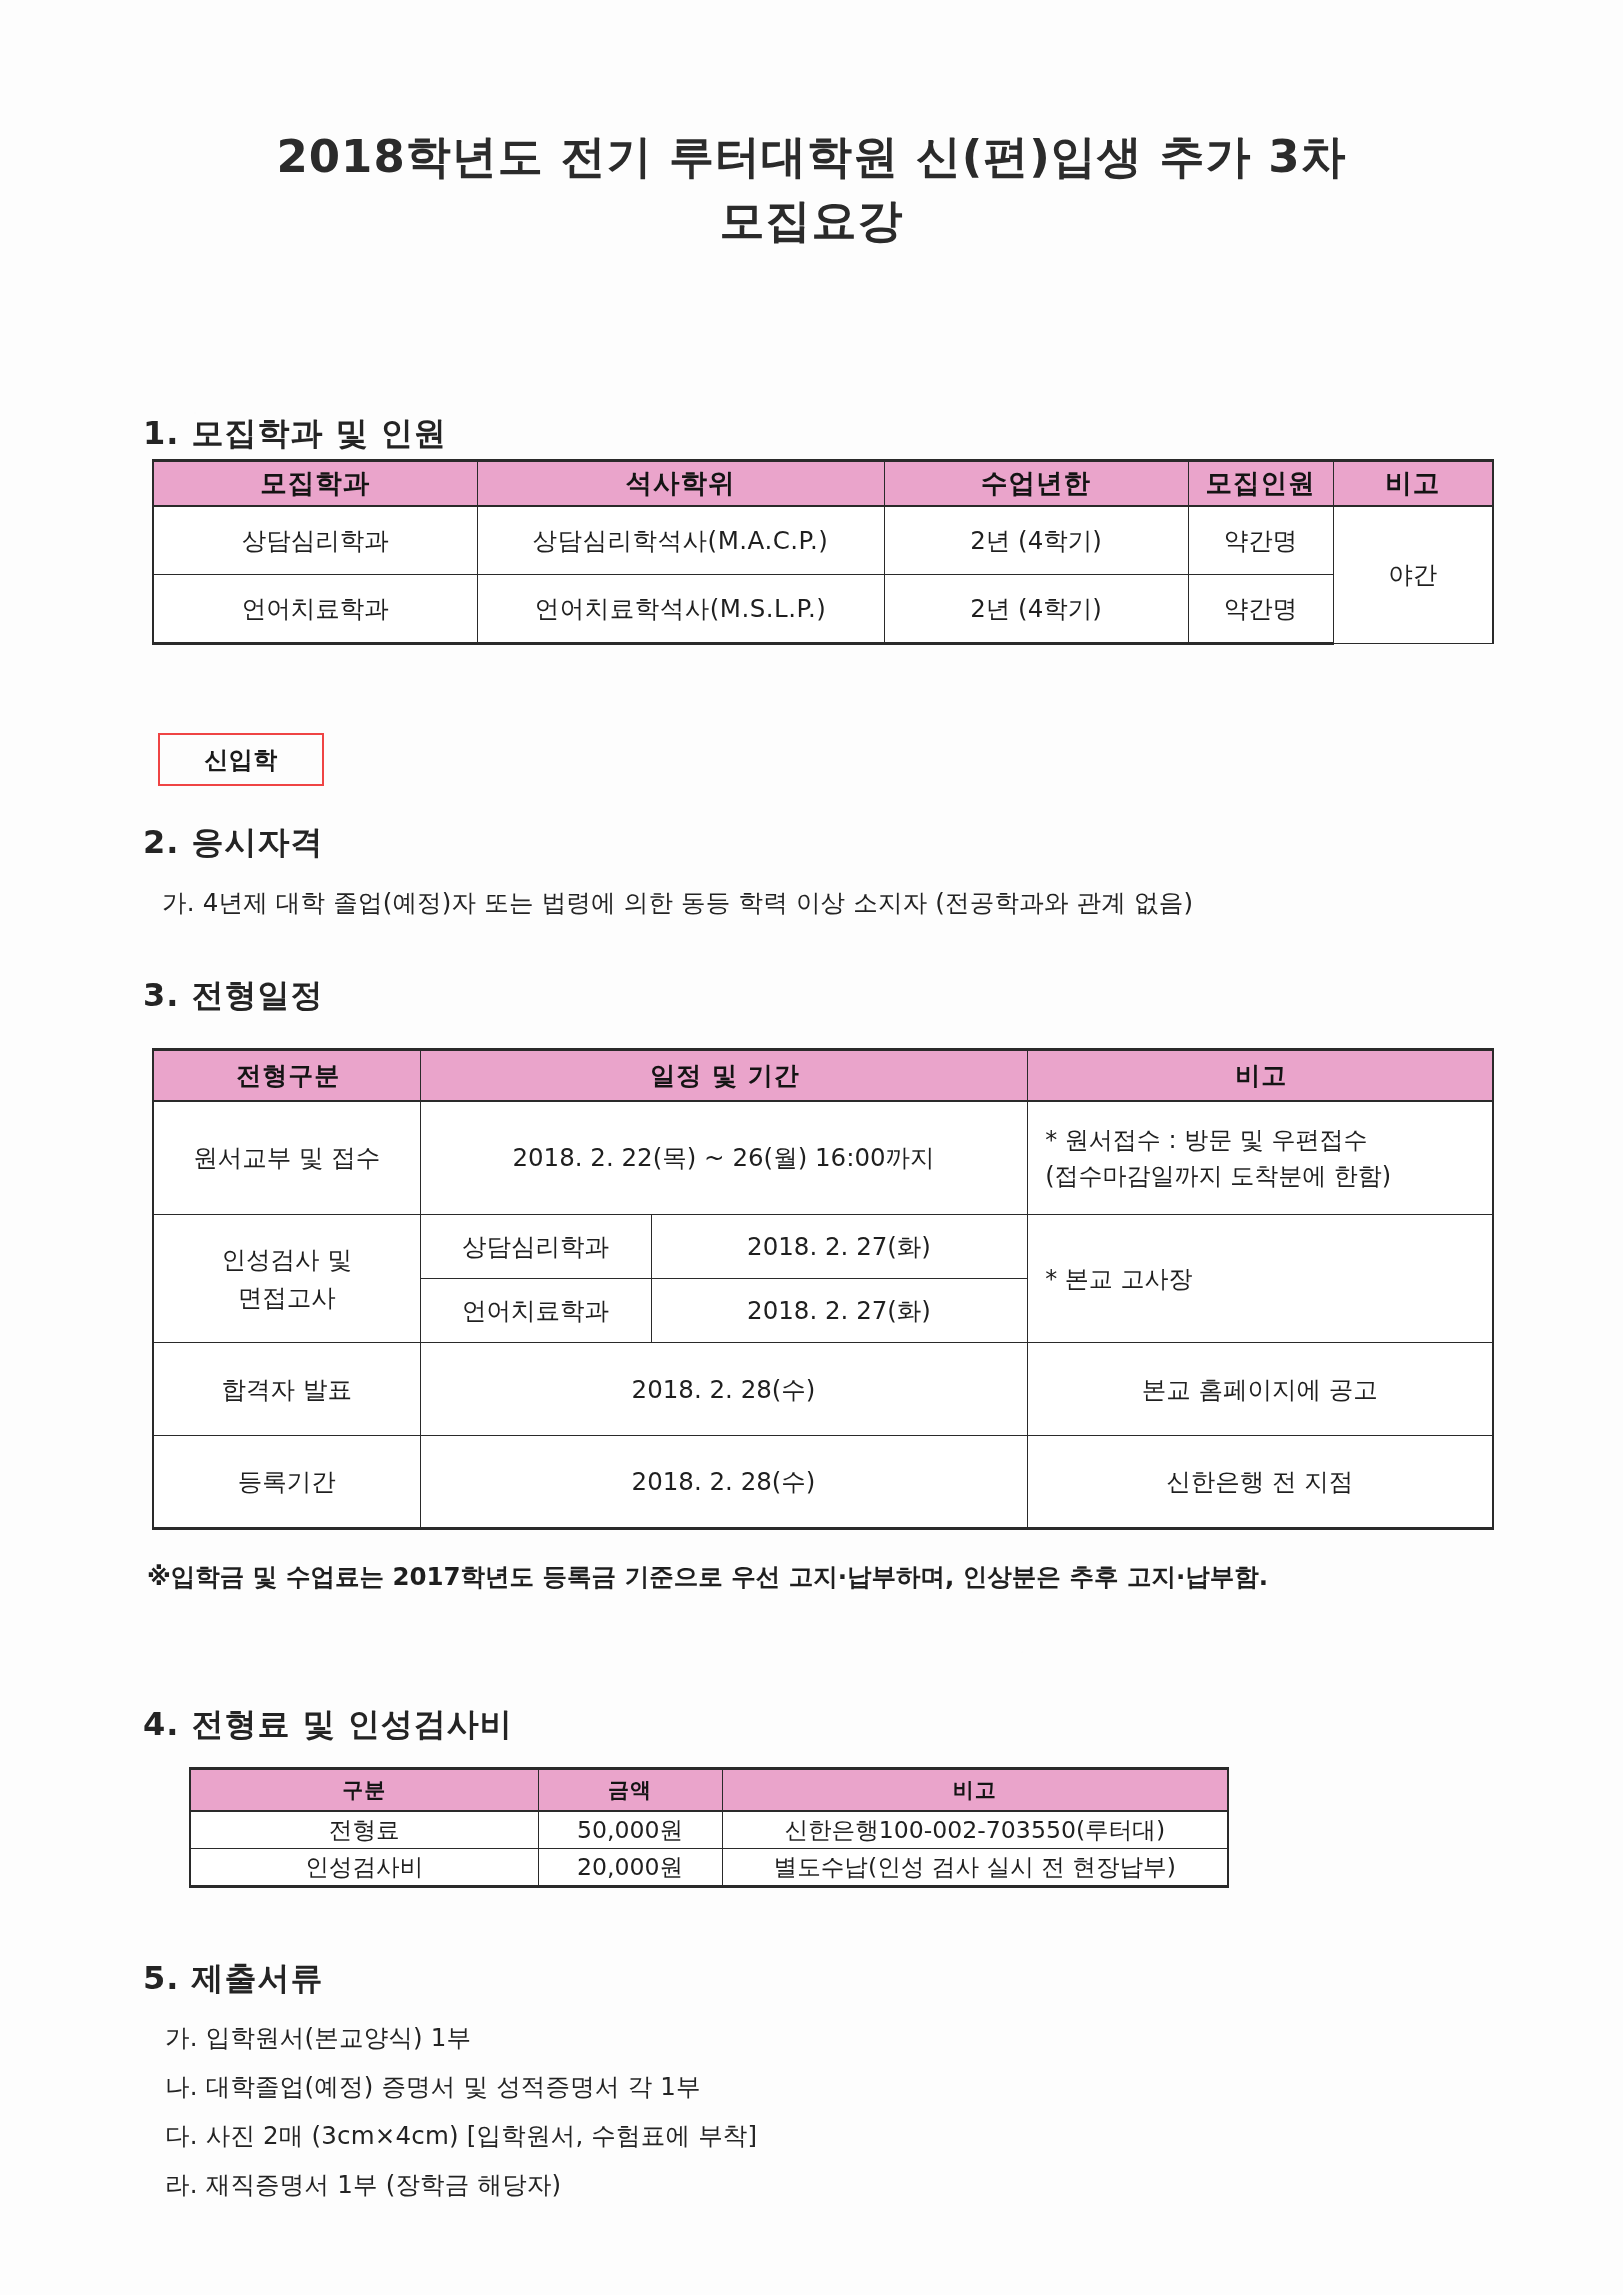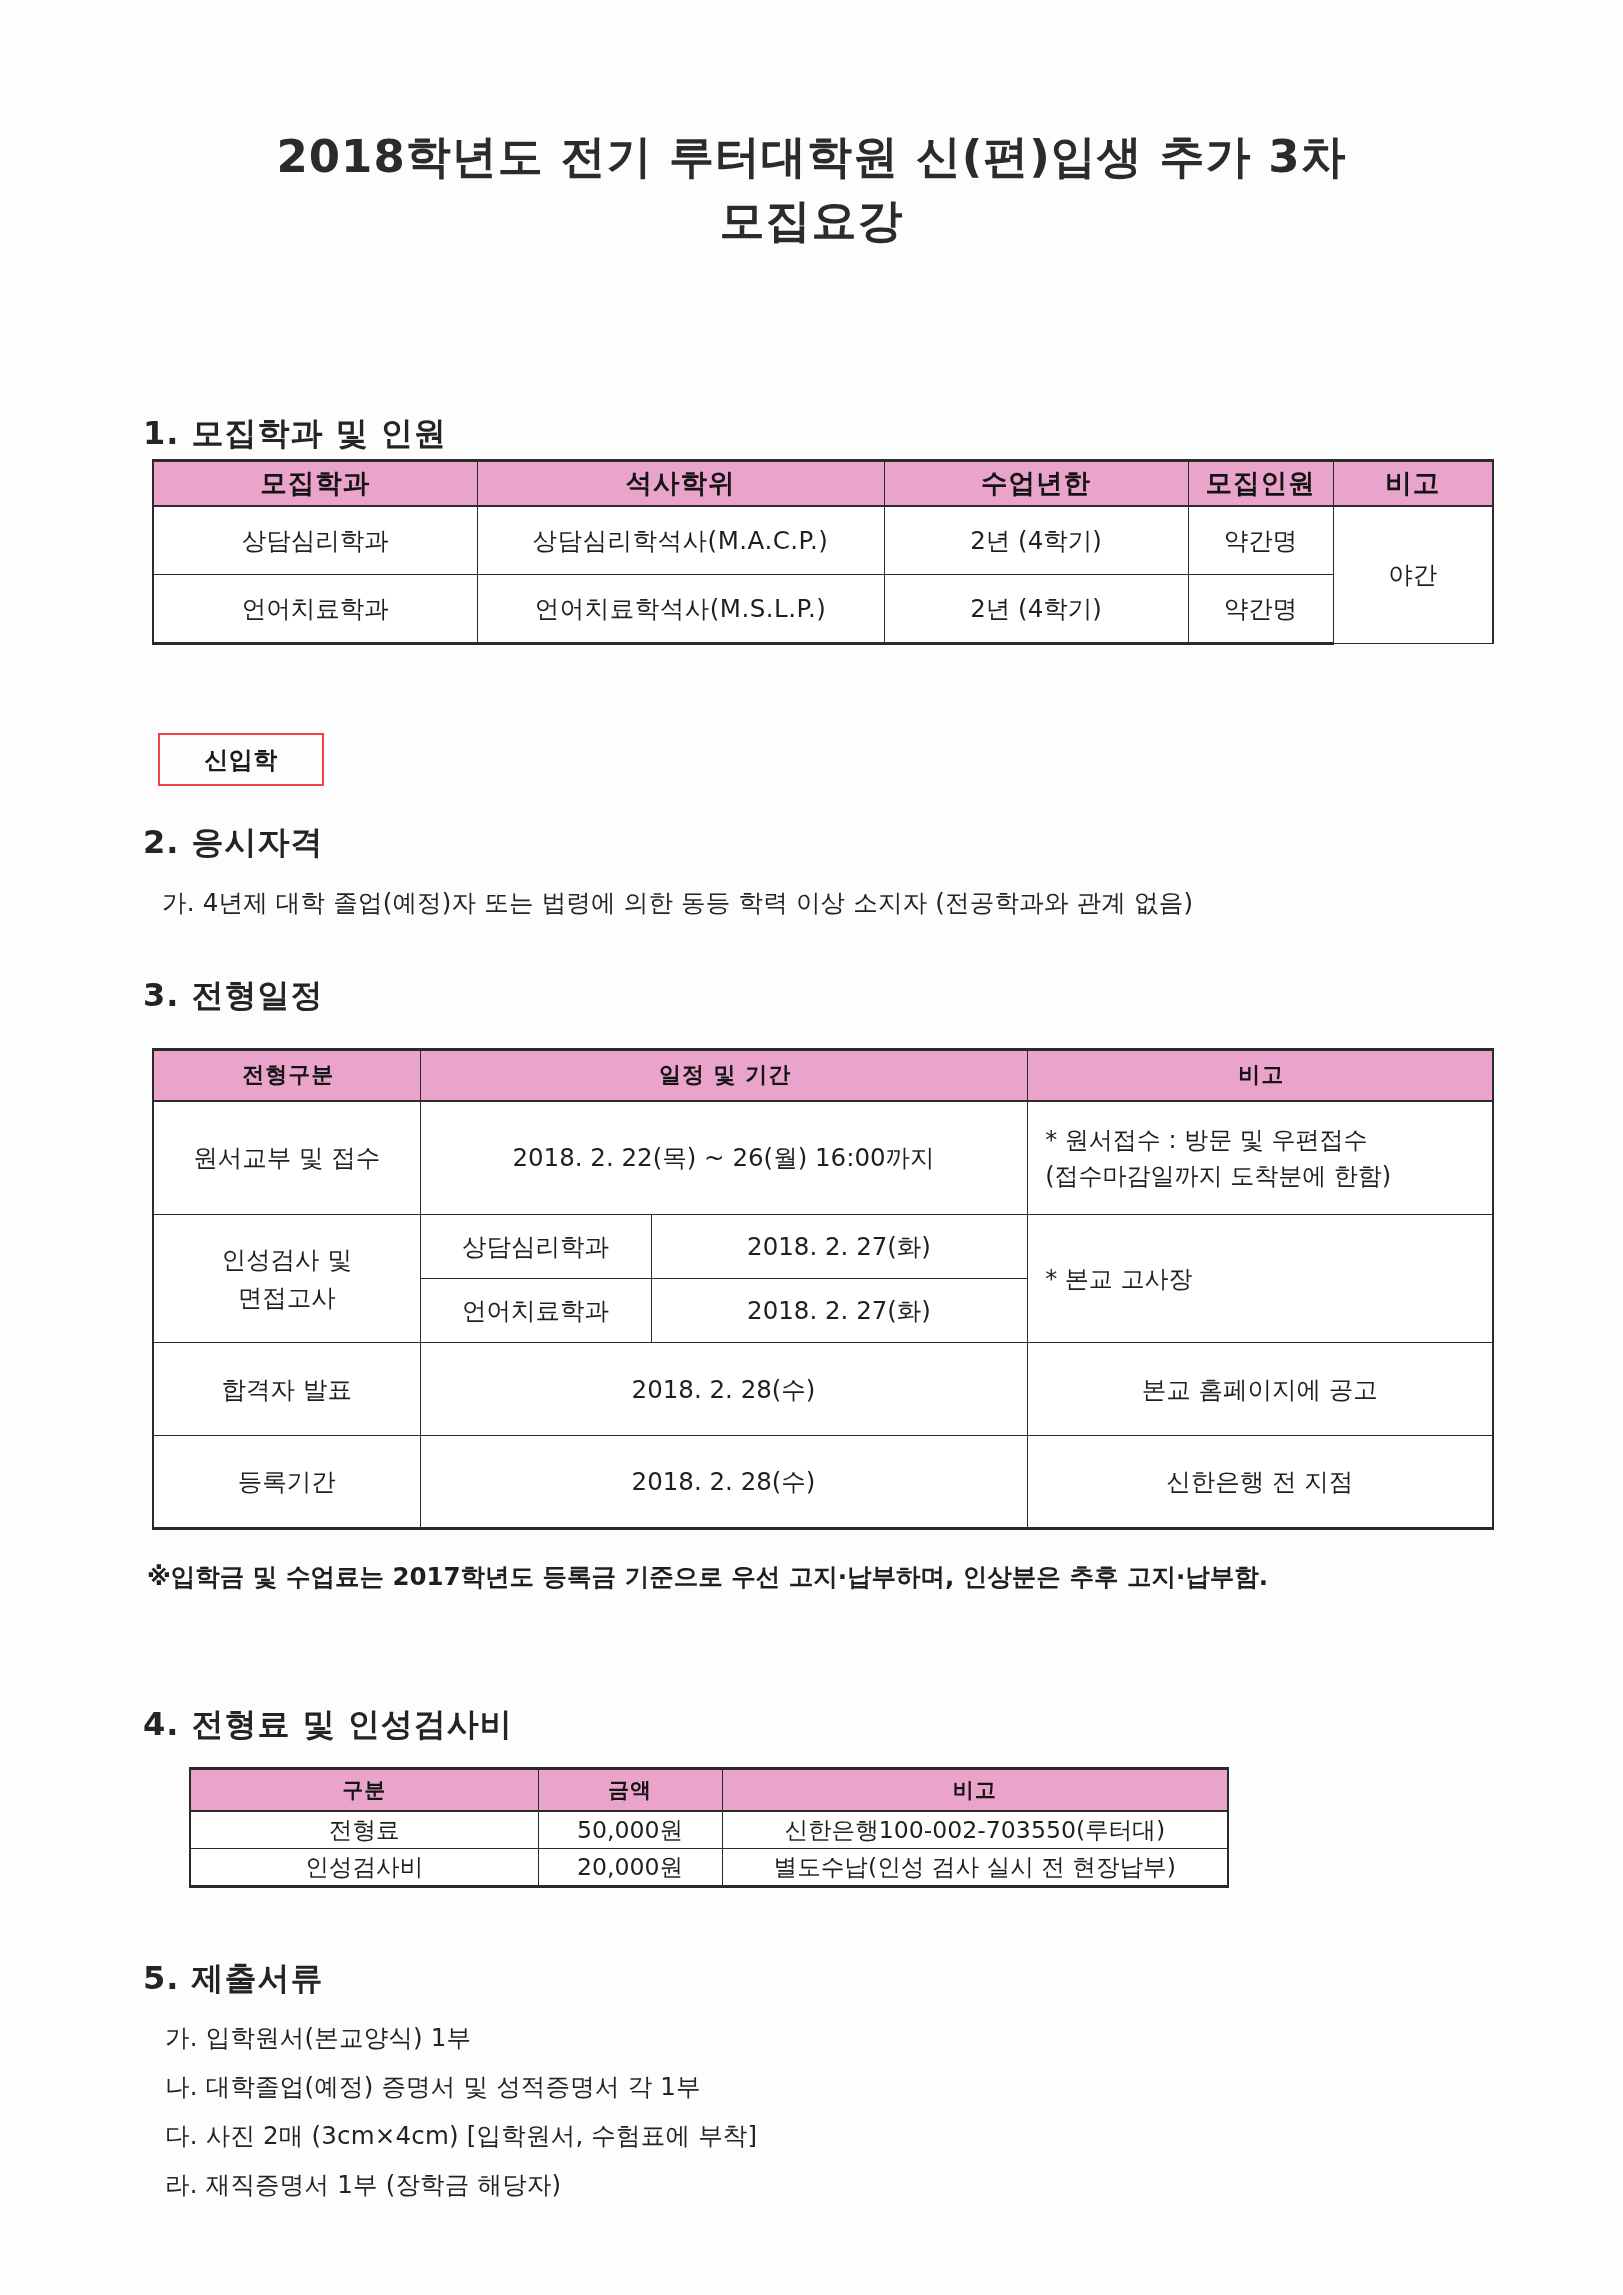--- a/index.html
+++ b/index.html
@@ -125,21 +125,21 @@
   #table1 th { height: 45px; font-size: 26.5px; }
   #table1 td { height: 69px; font-size: 24.5px; }
   #table1 td.sub2 { letter-spacing: 0.5px; }
 
   
   #table3 {
     left: 152px;
     top: 1048px;
     width: 1340px;
   }
-  #table3 th { height: 51px; font-size: 22px; padding-left: 8px; }
+  #table3 th { height: 51px; font-size: 25px; padding-left: 8px; }
   #table3 td { font-size: 24.5px; }
   #table3 td.two-line { line-height: 1.55; }
   .cell-note {
     display: block;
     text-align: left;
     padding-left: 12.8px;
     line-height: 1.5;
     font-size: 24px;
   }
 

